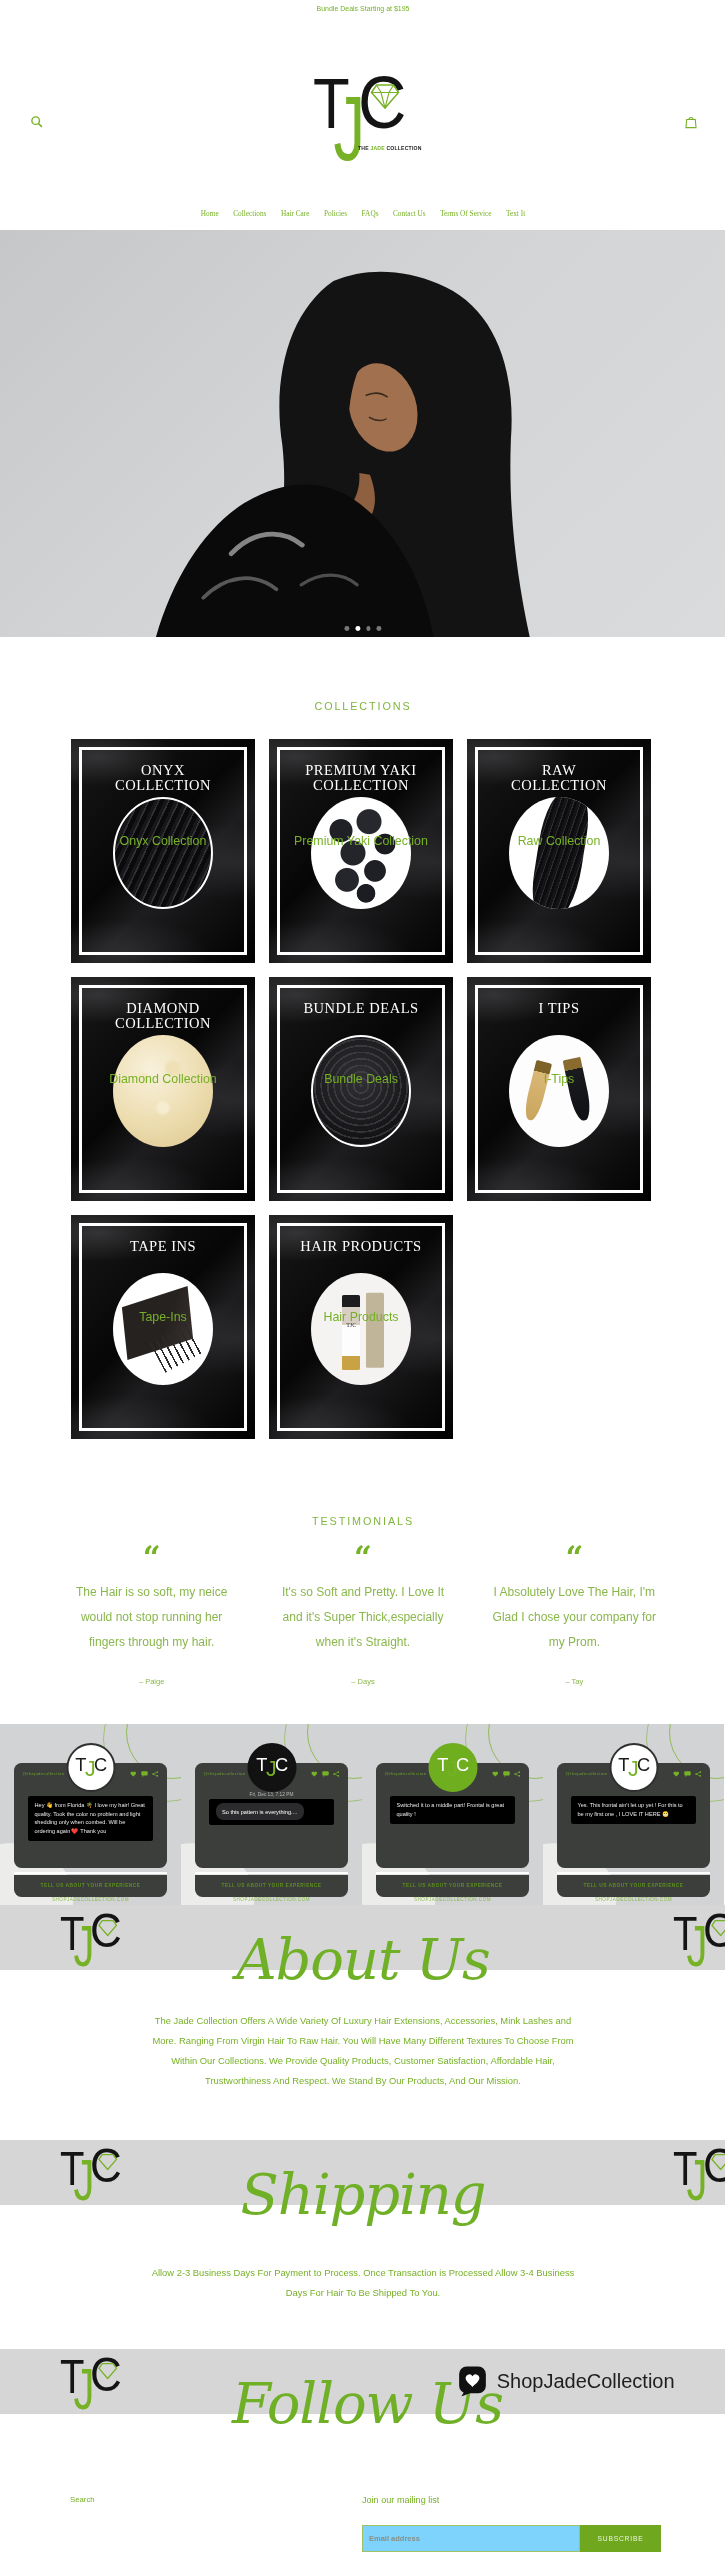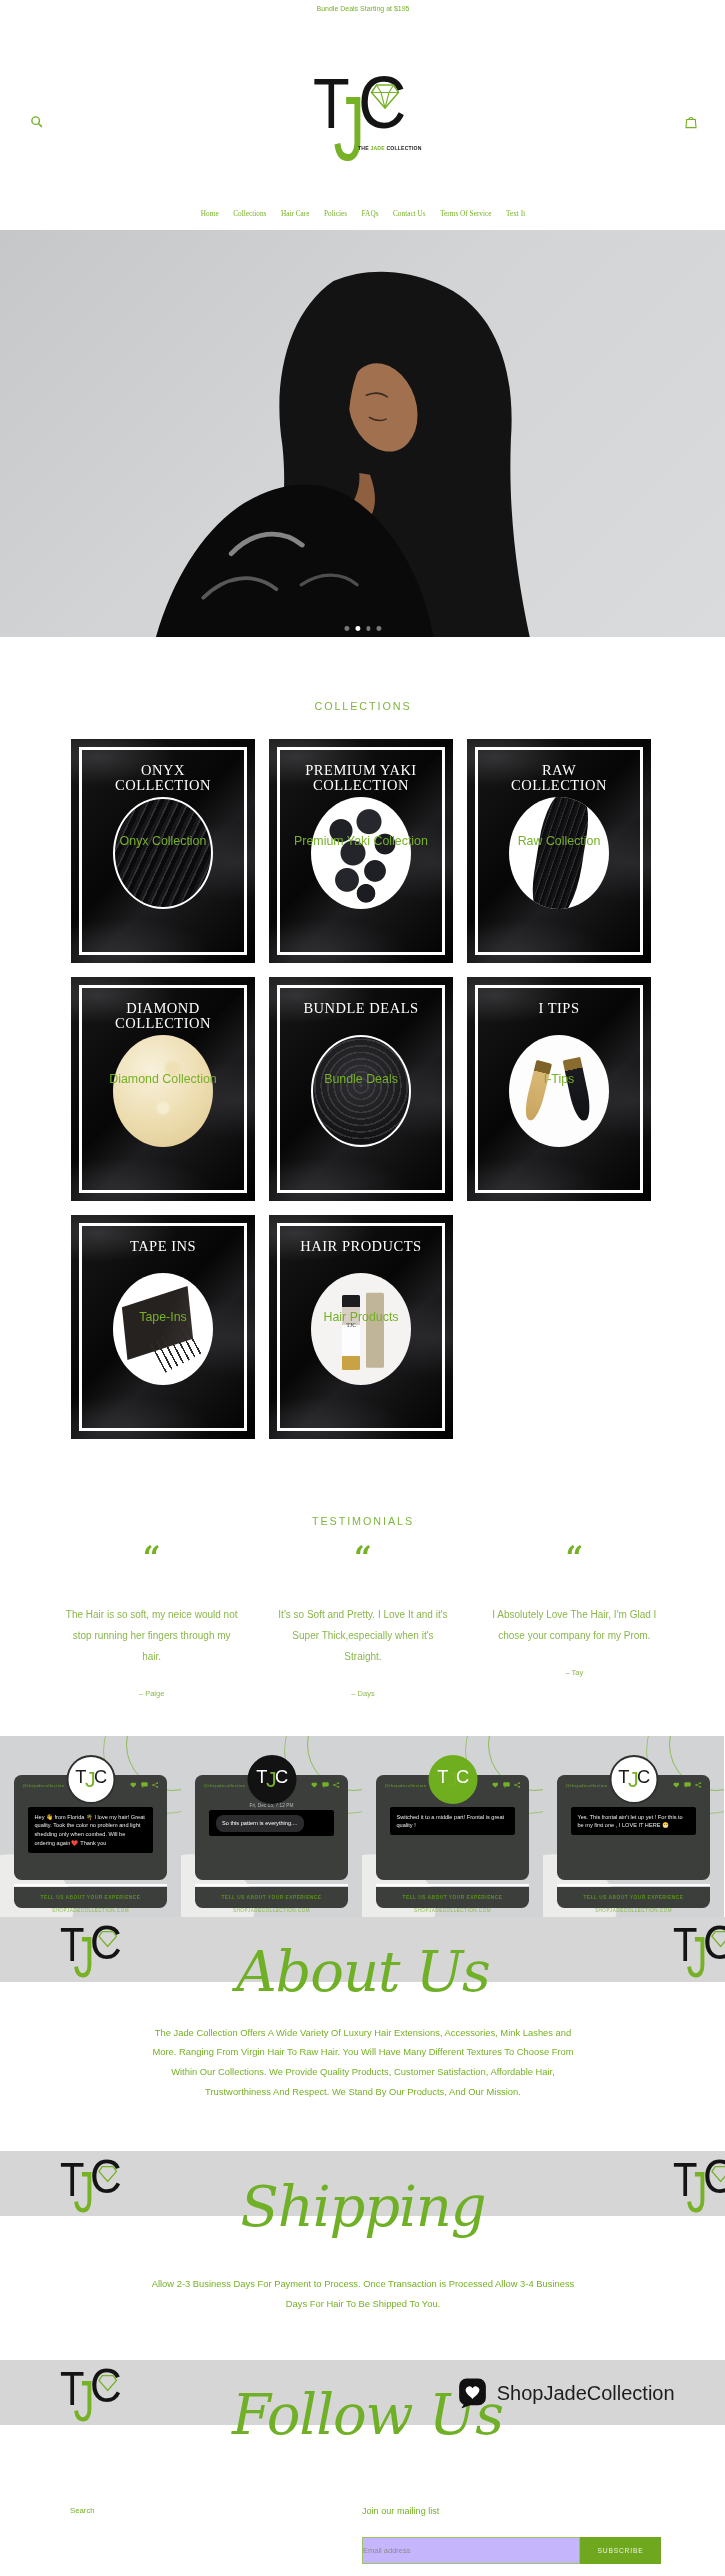--- a/index.html
+++ b/index.html
@@ -75,21 +75,21 @@
     box-shadow:24px -2.2px 0 rgba(150,130,80,.55); border-radius:1.6px;}
   .circle--products::after{content:"TJC"; position:absolute; left:31px; top:49px; width:18.3px; text-align:center;
     font-size:6px; color:#2a2a2a; font-family:"Liberation Serif",serif;}
   .cc-link{position:absolute; left:0; right:0; top:95px; color:var(--accent); font-size:12.4px; z-index:3;}
 
   
   .testimonials{padding:46px 0 38px; text-align:center;}
   .t-grid{width:602px; margin:21.5px auto 0; display:flex; gap:32px;}
   .t-item{flex:1;}
   .t-quote-icon{color:var(--accent); font-size:31px; line-height:.6; height:21.5px; font-family:"DejaVu Serif",serif; font-weight:bold;}
-  .t-text{margin-top:34px; color:#8ab74c; font-size:10px; line-height:2.1;}
+  .t-text{margin-top:10px; color:#8ab74c; font-size:12px; line-height:2.1;}
   .t-author{margin-top:21.5px; color:#8ab74c; font-size:7.5px;}
 
   
   .reviews{display:flex; height:181px;}
   .rv{position:relative; width:181px; background:#d2d3d4; overflow:hidden;}
   .rv::before{content:""; position:absolute; top:-38px; right:-38px; width:91px; height:91px; border-radius:50%;
     border:1.1px solid rgba(122,178,47,.75); box-shadow:0 0 0 7.5px rgba(210,211,212,0),inset 0 0 0 6.5px rgba(210,211,212,0), 0 0 0 0.5px transparent;}
   .rv::after{content:""; position:absolute; top:-48px; right:-48px; width:124px; height:124px; border-radius:50%;
     border:1.1px solid rgba(122,178,47,.55);}
   .rv-blob{position:absolute; left:-32px; bottom:-21.5px; width:108px; height:81px; background:#ececeb; border-radius:50% 60% 40% 50%; transform:rotate(18deg);}
@@ -133,21 +133,21 @@
   .about-wrap{padding:41px 0 49px;} .ship-wrap{padding:58px 0 46px;}
 
   
   footer{height:280px; padding:81px 65px 0 70px; position:relative;}
   .f-row1{display:flex;}
   .f-search{color:var(--accent); font-size:7.8px;}
   .mailing{width:299px; margin-left:auto;}
   .mailing-title{color:var(--accent); font-size:9.1px; font-weight:400;}
   .mailing-desc{margin-top:14px; color:var(--accent); font-size:7.3px; line-height:1.95; width:269px;}
   .mail-form{margin-top:20.4px; display:flex;}
-  .mail-input{flex:1; height:27px; border:0.5px solid #9fc268; padding:0 0; font-size:7.5px; color:#444; outline:none; background:#c4b5fd; font-family:"Liberation Sans",sans-serif;}
+  .mail-input{flex:1; height:27px; border:0.5px solid #9fc268; padding:0 6px; font-size:7.5px; color:#444; outline:none; background:#7dd3fc; font-family:"Liberation Sans",sans-serif;font-weight:bold;}
   .mail-input::placeholder{color:#8a8f85;}
   .subscribe{width:81px; height:27px; background:#6fa81f; border:none; color:#eef3e2; font-size:6.7px; letter-spacing:0.8px; cursor:pointer; font-family:"Liberation Sans",sans-serif;}
   .f-row2{margin-top:33px; display:flex; align-items:center;}
   .insta{display:block; width:15px; height:15px;}
   .pay-list{margin-left:auto; display:flex; gap:3.2px; list-style:none; align-items:center;}
   .pay{width:21px; height:13.4px; border-radius:2.2px; display:flex; align-items:center; justify-content:center;
     font-size:4.3px; font-weight:bold; background:#fff; border:0.5px solid #e0e0e0; color:#222; overflow:hidden;}
   .pay--amex{background:#2566af; border-color:#2566af; color:#fff; font-size:3.2px;}
   .pay--applepay{font-size:5.1px; color:#000;}
   .pay--discover{font-size:2.7px; color:#111;}

